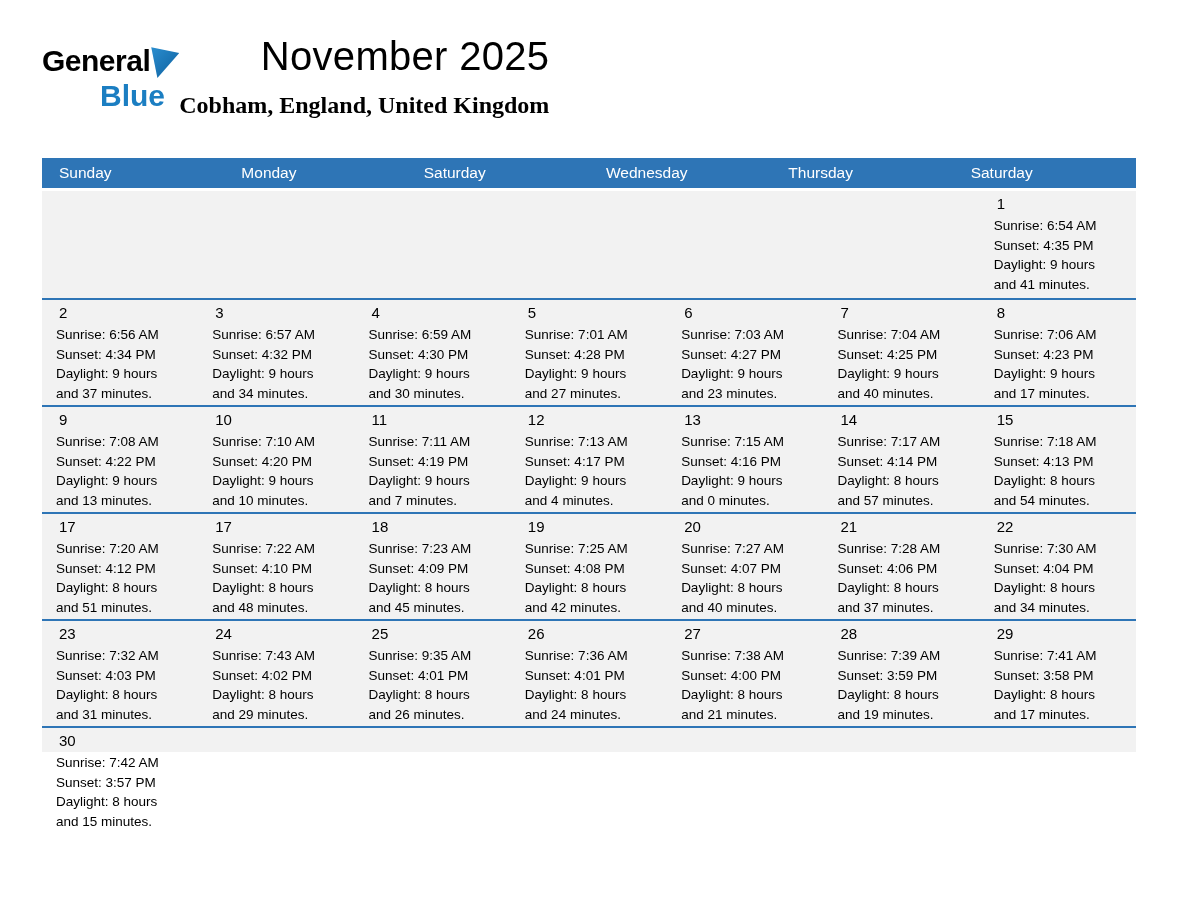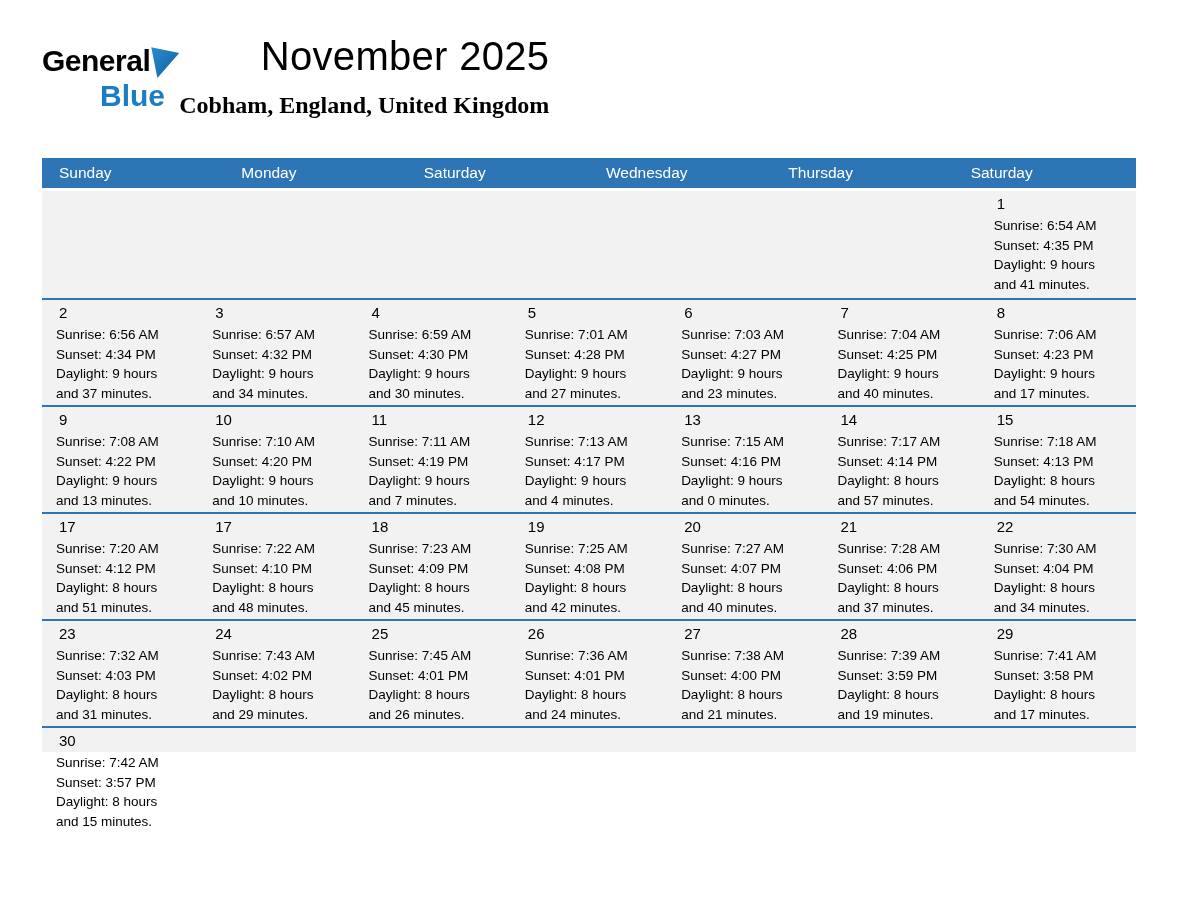--- a/index.html
+++ b/index.html
@@ -254,21 +254,21 @@
           </div>
           <div class="day-cell">
             <div class="day-num">24</div>
             <div class="day-line">Sunrise: 7:43 AM</div>
             <div class="day-line">Sunset: 4:02 PM</div>
             <div class="day-line">Daylight: 8 hours</div>
             <div class="day-line">and 29 minutes.</div>
           </div>
           <div class="day-cell">
             <div class="day-num">25</div>
-            <div class="day-line">Sunrise: 7:45 AM</div>
+            <div class="day-line">Sunrise: 9:35 AM</div>
             <div class="day-line">Sunset: 4:01 PM</div>
             <div class="day-line">Daylight: 8 hours</div>
             <div class="day-line">and 26 minutes.</div>
           </div>
           <div class="day-cell">
             <div class="day-num">26</div>
             <div class="day-line">Sunrise: 7:36 AM</div>
             <div class="day-line">Sunset: 4:01 PM</div>
             <div class="day-line">Daylight: 8 hours</div>
             <div class="day-line">and 24 minutes.</div>

